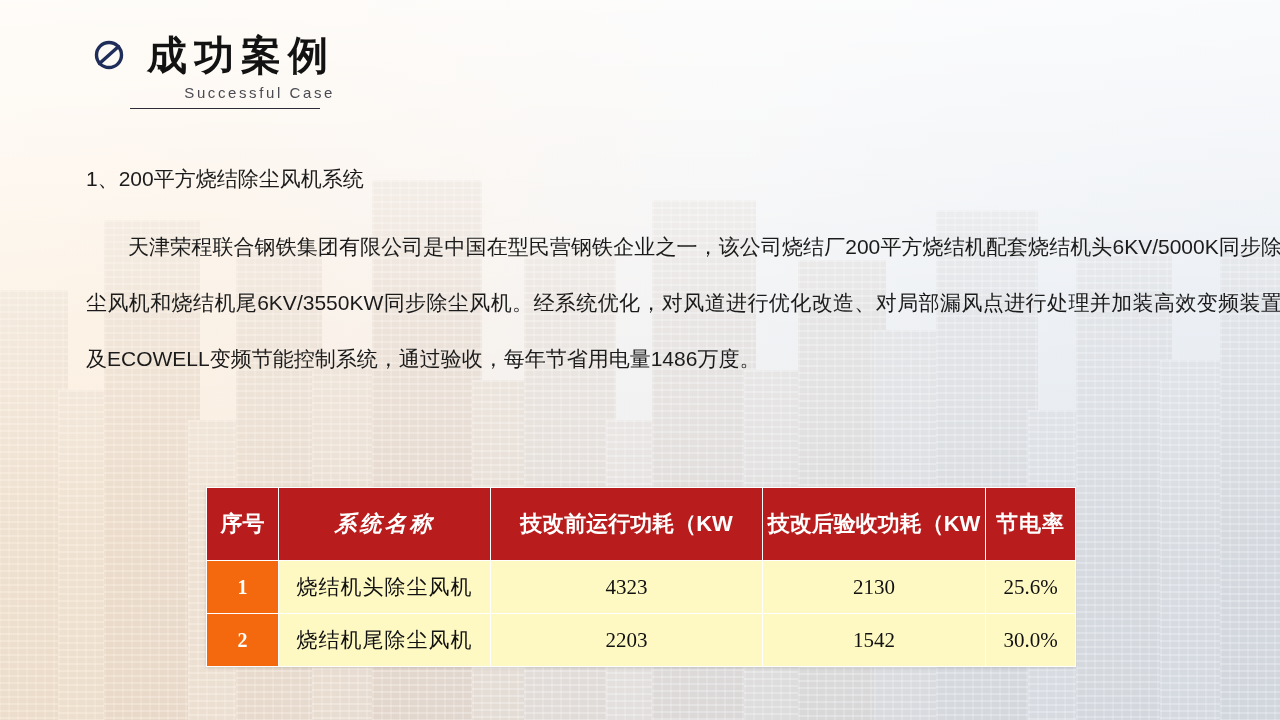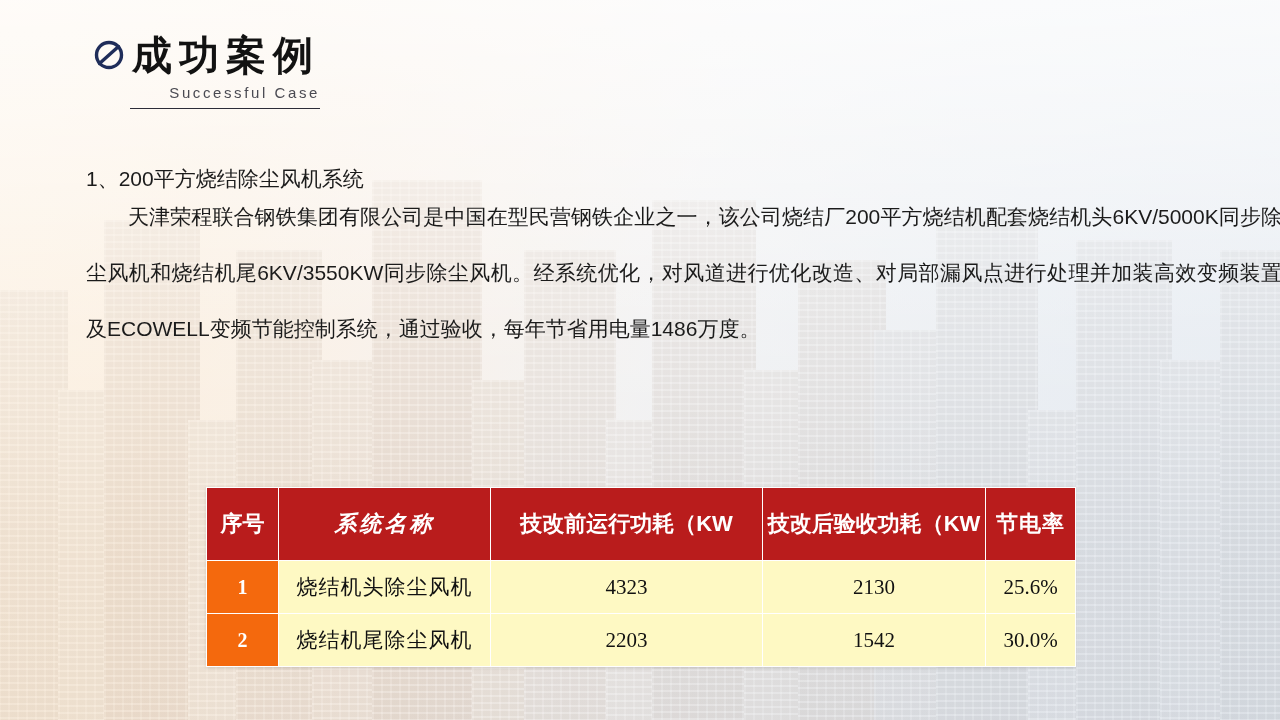--- a/index.html
+++ b/index.html
@@ -78,21 +78,21 @@
     background: linear-gradient(180deg,
       rgba(255,255,255,0.62) 0%,
       rgba(255,255,255,0.48) 30%,
       rgba(255,255,255,0.30) 55%,
       rgba(255,255,255,0.16) 75%,
       rgba(255,255,255,0.10) 100%);
   }
 
   
   .title-block { position: absolute; left: 92px; top: 34px; }
-  .title-row { display: flex; align-items: center; gap: 6px; }
+  .title-row { display: flex; align-items: center; gap: 21px; }
   .null-icon { width: 34px; height: 34px; flex: 0 0 34px; display: block; }
   .title-cn {
     font-size: 40px;
     font-weight: bold;
     color: #121212;
     letter-spacing: 7px;
     line-height: 1.05;
     white-space: nowrap;
   }
   .title-en {
@@ -138,20 +138,21 @@
   .body-text {
     position: absolute;
     left: 86px;
     top: 168px;
     width: 1190px;
     color: #1b1b1b;
   }
   .lead-line {
     font-size: 21px;
     line-height: 1.0;
+    margin-bottom: 30px;
     white-space: nowrap;
   }
   .para {
     font-size: 21px;
     line-height: 56px;
     text-align: justify;
     text-justify: inter-ideograph;
     text-indent: 2em;
     margin: 0;
     width: 1196px;

